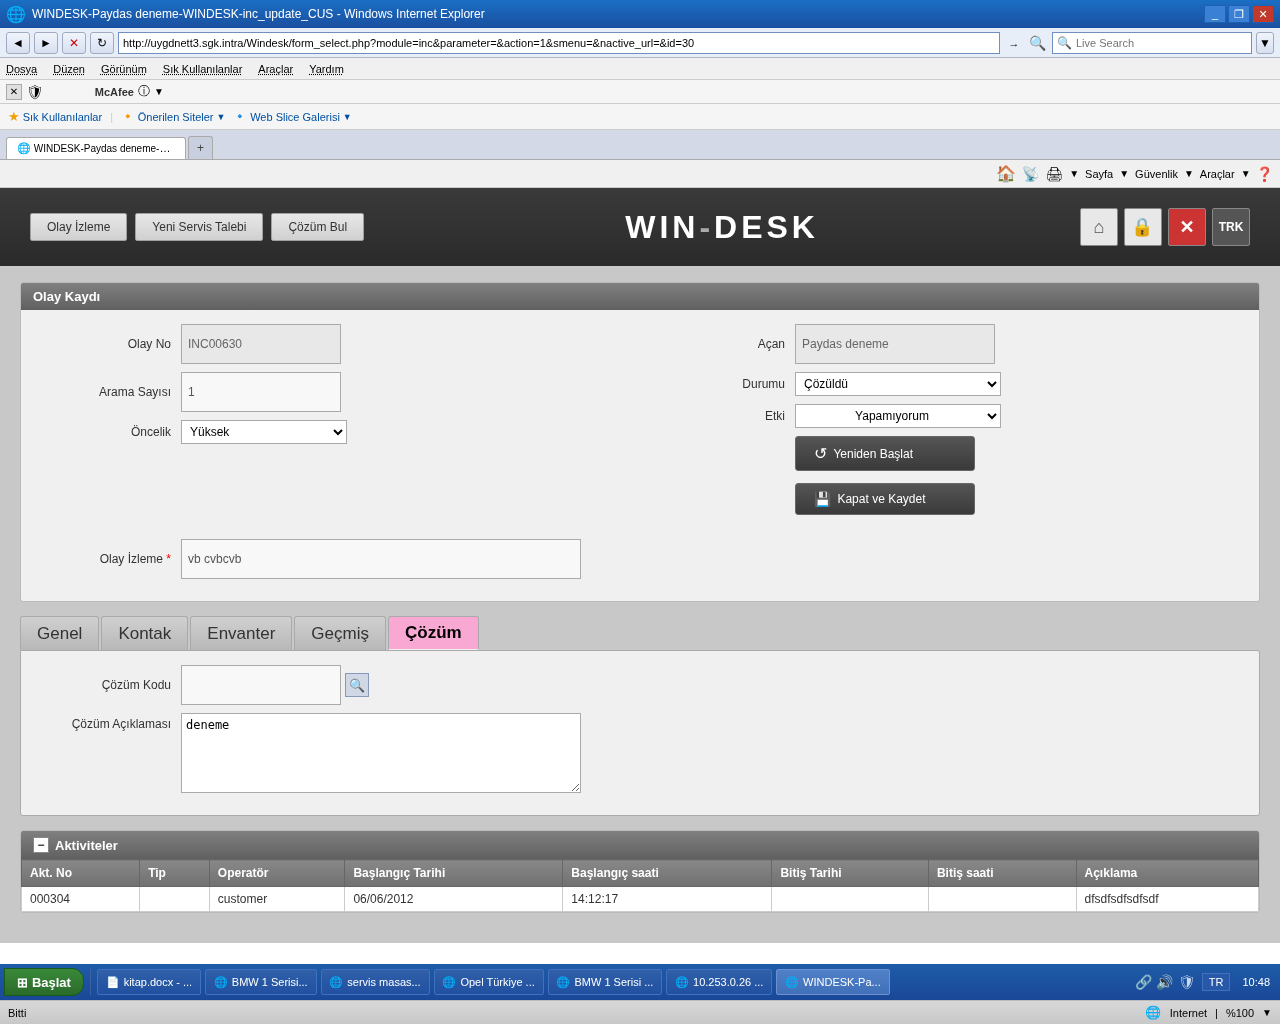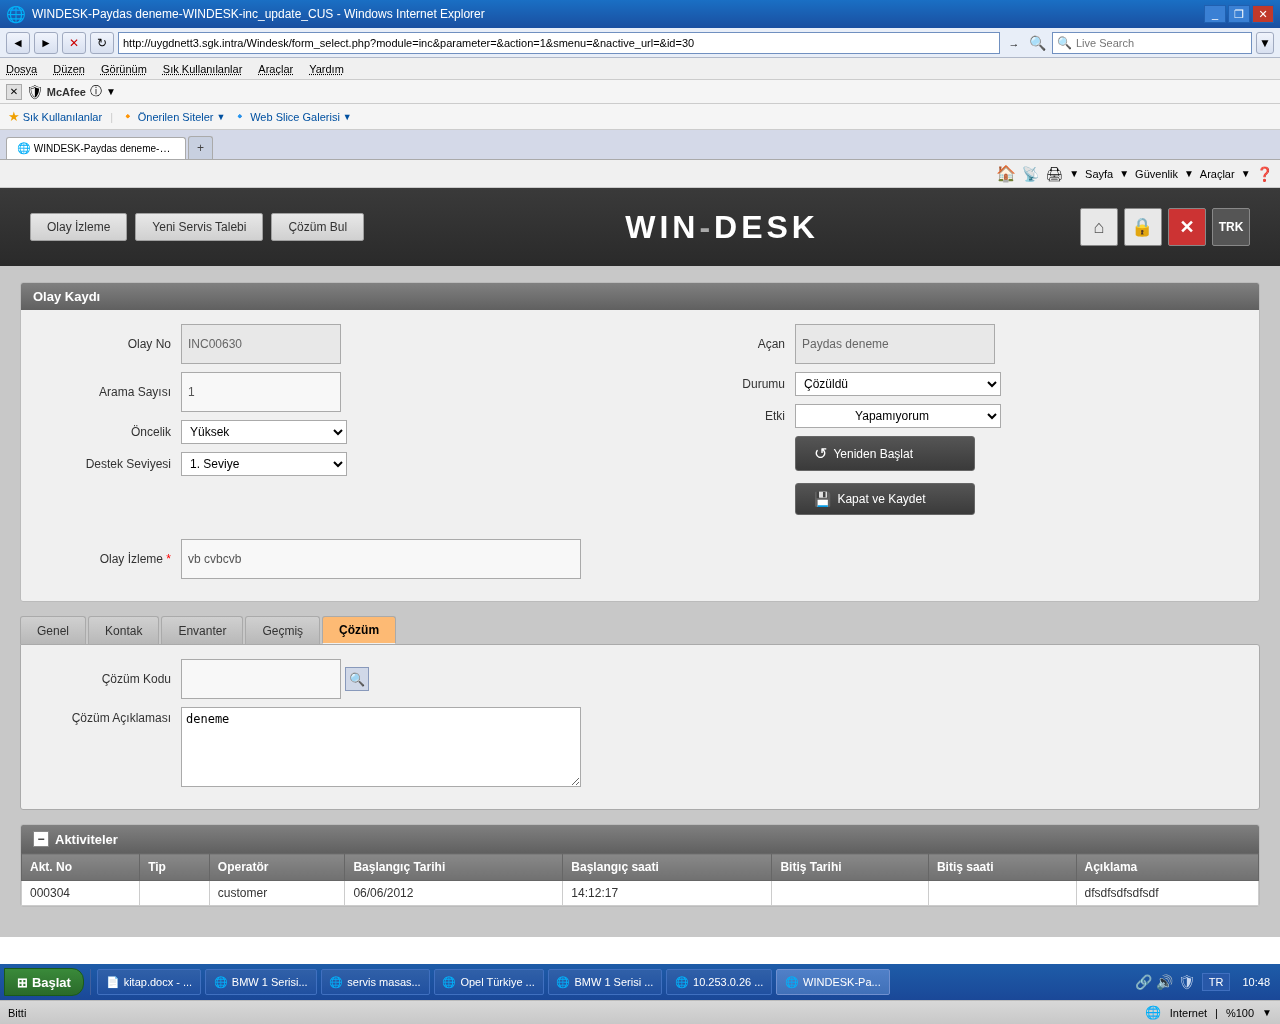--- a/index.html
+++ b/index.html
@@ -242,25 +242,25 @@
       margin-bottom: 0;
       padding: 0 0 0 0;
     }
     .tab-btn {
       padding: 6px 16px;
       border: 1px solid #aaa;
       border-bottom: none;
       background: linear-gradient(to bottom, #d0d0d0, #b8b8b8);
       color: #333;
       cursor: pointer;
-      font-size: 12px;
+      font-size: 17px;
       border-radius: 3px 3px 0 0;
     }
     .tab-btn.active {
-      background: #fdba74;
+      background: #f9a8d4;
       color: #000;
       font-weight: bold;
       border-bottom: 1px solid #f0f0f0;
     }
     .tab-content {
       border: 1px solid #aaa;
       background: #f0f0f0;
       padding: 14px 20px;
       border-radius: 0 3px 3px 3px;
     }
@@ -406,21 +406,21 @@
   <span class="menu-item">Görünüm</span>
   <span class="menu-item">Sık Kullanılanlar</span>
   <span class="menu-item">Araçlar</span>
   <span class="menu-item">Yardım</span>
 </div>
 
 <div id="toolbar2">
   <div class="toolbar-x">✕</div>
   <span style="display:flex;align-items:center;gap:3px;">
     <span style="font-size:14px;">🛡</span>
-    <span style="font-size:11px;font-weight:bold;color:#333;">McAfee</span>
+    <span style="font-size:11px;font-weight:bold;color:#333;margin-left:48px;">McAfee</span>
   </span>
   <span style="font-size:12px;cursor:pointer;">ⓘ</span>
   <span style="font-size:10px;cursor:pointer;">▼</span>
 </div>
 
 <div id="favbar">
   <span class="fav-item">
     <span class="star-icon">★</span>
     <span>Sık Kullanılanlar</span>
   </span>
@@ -495,26 +495,20 @@
               <input type="text" class="form-input readonly" style="width: 160px;" readonly="" value="INC00630">
             </div>
             <div class="form-row">
               <span class="form-label">Arama Sayısı</span>
               <input type="text" class="form-input" style="width: 160px;" value="1">
             </div>
             <div class="form-row">
               <span class="form-label">Öncelik</span>
               <select class="form-select" style="width:166px;">
                 <option>Yüksek</option>
-              </select>
-            </div>
-            <div class="form-row">
-              <span class="form-label">Destek Seviyesi</span>
-              <select class="form-select" style="width:166px;">
-                <option>1. Seviye</option>
               </select>
             </div>
           </div>
 
           <div class="form-col">
             <div class="form-row">
               <span class="form-label">Açan</span>
               <input type="text" class="form-input readonly" style="width: 200px;" readonly="" value="Paydas deneme">
             </div>
             <div class="form-row">

